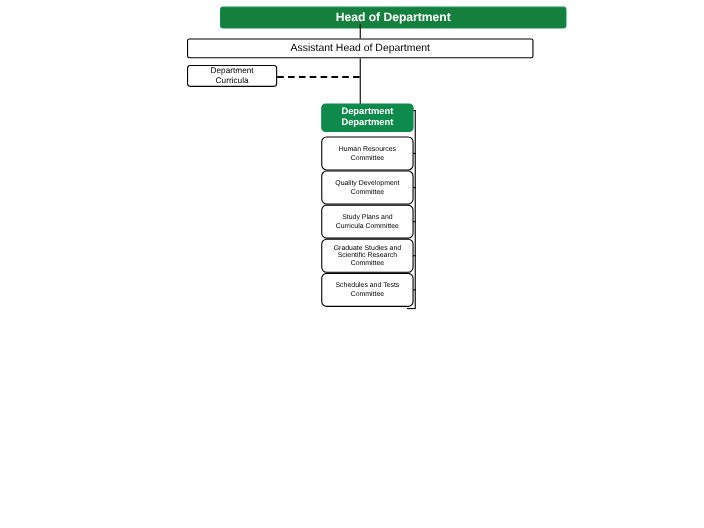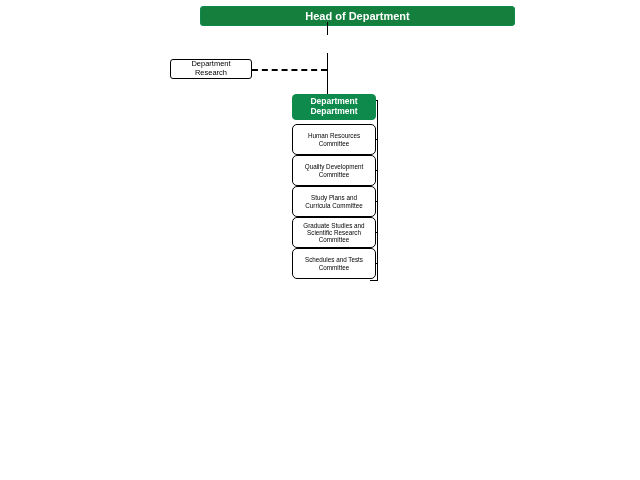--- a/index.html
+++ b/index.html
@@ -137,27 +137,30 @@
 <body>
 
 <div id="chart-root">
 
   <div class="node node-head">
     <span>Head of Department</span>
   </div>
 
   <div class="line v" style="left:327px; top:22px; height:13px;"></div>
 
+  <div class="node node-assistant">
+    <span>Assistant Head of Department</span>
+  </div>
 
   <div class="line v" style="left:327px; top:53px; height:47px;"></div>
 
   <div class="node node-secretary">
     <span style="display:block;">
       <span>Department</span><br>
-      <span>Research</span>
+      <span>Curricula</span>
     </span>
   </div>
 
   <div class="dashed" style="left:252px; top:69px; width:75px;"></div>
 
   <div class="node node-committees">
     <span style="display:block;">
       <span>Department</span><br>
       <span>Department</span>
     </span>

